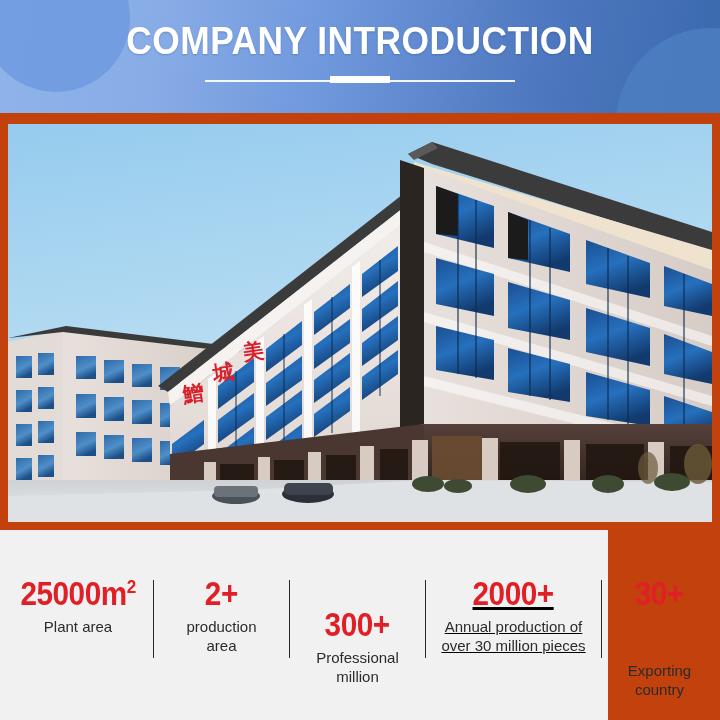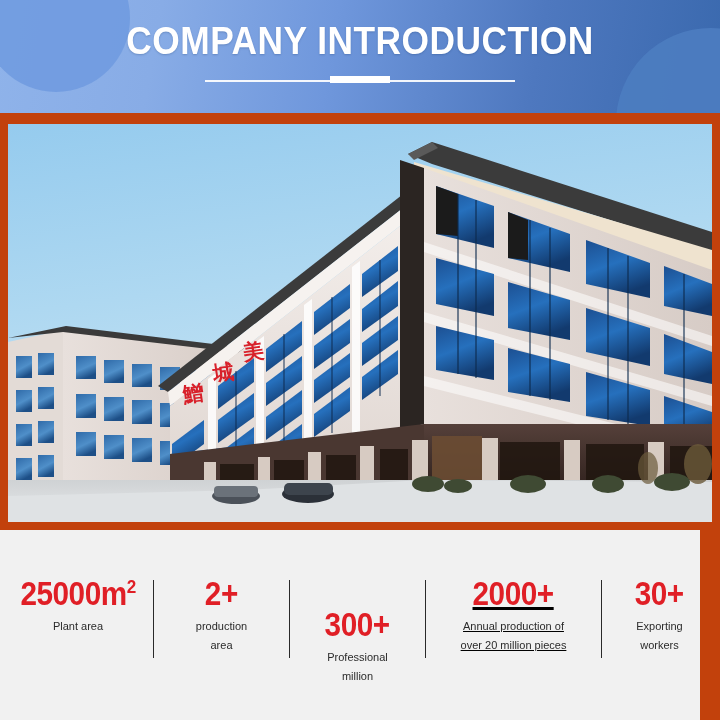--- a/index.html
+++ b/index.html
@@ -94,21 +94,21 @@
     overflow: hidden;
     background: #a8d4ef;
   }
   .photo svg { display: block; }
 
   
   .stats {
     position: absolute;
     left: 0;
     top: 530px;
-    width: 700px;
+    width: 608px;
     height: 190px;
     background: #f1f1f1;
   }
   .stats-row {
     position: absolute;
     left: 0;
     top: 46px;
     width: 720px;
     display: flex;
     align-items: flex-start;
@@ -143,30 +143,30 @@
   .stat-value .sup {
     font-size: 19px;
     vertical-align: super;
     line-height: 0;
   }
   .stat-label {
     margin-top: 5px;
     color: #2b2b2b;
     font-family: "Liberation Sans", sans-serif;
     font-weight: normal;
-    font-size: 11px;
+    font-size: 15px;
     line-height: 19px;
     white-space: pre-line;
   }
 
   .w1 { width: 150px; }
   .w2 { width: 135px; }
   .w3 { width: 135px; margin-top: 31px; }
   .w4 { width: 175px; text-decoration: underline; }
-  .w5 { width: 115px; }
+  .w5 { width: 115px; gap: 44px; }
 </style>
 </head>
 <body>
 
 <div class="page">
 
   <div class="header">
     <div class="header-circle-left"></div>
     <div class="header-circle-right"></div>
     <div class="header-title">COMPANY INTRODUCTION</div>
@@ -426,27 +426,27 @@
         <div class="stat-value"><span>300+</span><span class="sup"></span></div>
         <div class="stat-label">Professional
 million</div>
       </div>
 
       <div class="stat-divider"></div>
 
       <div class="stat w4">
         <div class="stat-value"><span>2000+</span><span class="sup"></span></div>
         <div class="stat-label">Annual production of
-over 20 million pieces</div>
+over 30 million pieces</div>
       </div>
 
       <div class="stat-divider"></div>
 
       <div class="stat w5">
         <div class="stat-value"><span>30+</span><span class="sup"></span></div>
         <div class="stat-label">Exporting
-workers</div>
+country</div>
       </div>
 
     </div>
   </div>
 
 </div>
 
 </body></html>

